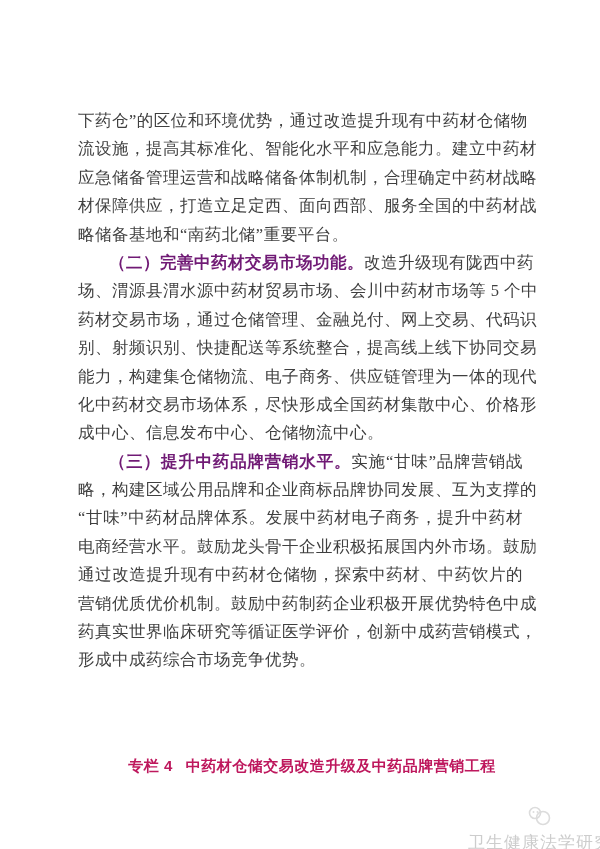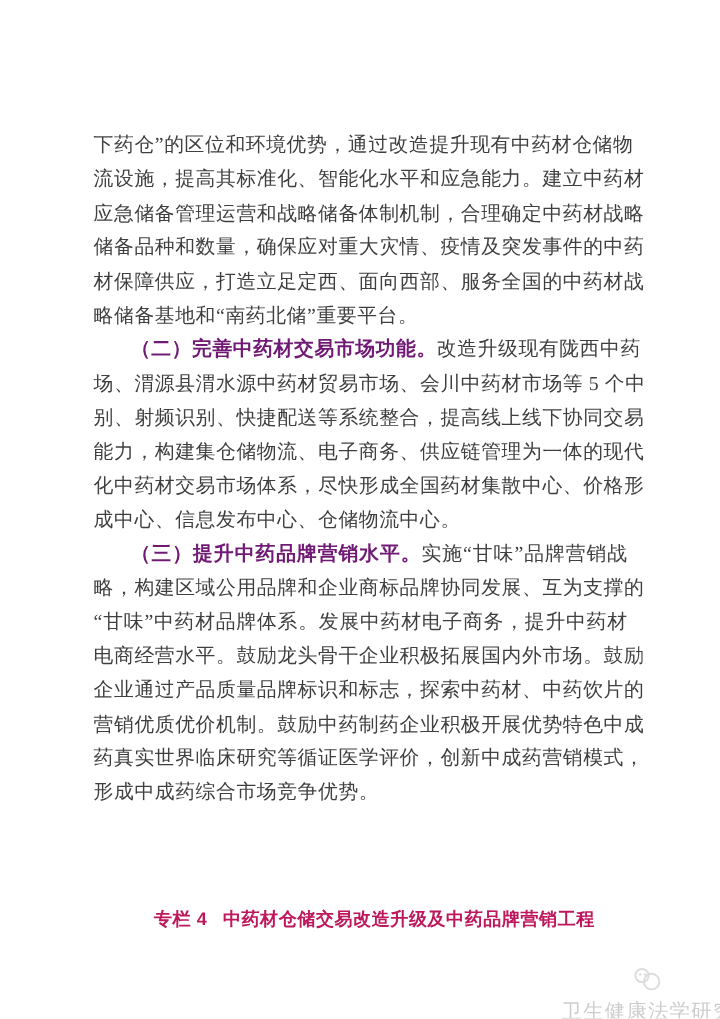--- a/index.html
+++ b/index.html
@@ -77,34 +77,34 @@
 </style>
 </head>
 <body>
 
 <div class="page">
 
   <div class="text-block">
     <div class="line"><span>下药仓”的区位和环境优势，通过改造提升现有中药材仓储物</span></div>
     <div class="line"><span>流设施，提高其标准化、智能化水平和应急能力。建立中药材</span></div>
     <div class="line"><span>应急储备管理运营和战略储备体制机制，合理确定中药材战略</span></div>
-    <div class="line"><span>储备品种和数量，确保应对重大灾情、疫情及突发事件的中药</span></div>
     <div class="line"><span>材保障供应，打造立足定西、面向西部、服务全国的中药材战</span></div>
     <div class="line end"><span>略储备基地和“南药北储”重要平台。</span></div>
     <div class="line indent"><span class="lead-bold">（二）完善中药材交易市场功能。</span><span>改造升级现有陇西中药</span></div>
     <div class="line"><span>场、渭源县渭水源中药材贸易市场、会川中药材市场等 5 个中</span></div>
+    <div class="line"><span>药材交易市场，通过仓储管理、金融兑付、网上交易、代码识</span></div>
     <div class="line"><span>别、射频识别、快捷配送等系统整合，提高线上线下协同交易</span></div>
     <div class="line"><span>能力，构建集仓储物流、电子商务、供应链管理为一体的现代</span></div>
     <div class="line"><span>化中药材交易市场体系，尽快形成全国药材集散中心、价格形</span></div>
     <div class="line end"><span>成中心、信息发布中心、仓储物流中心。</span></div>
     <div class="line indent"><span class="lead-bold">（三）提升中药品牌营销水平。</span><span>实施“甘味”品牌营销战</span></div>
     <div class="line"><span>略，构建区域公用品牌和企业商标品牌协同发展、互为支撑的</span></div>
     <div class="line"><span>“甘味”中药材品牌体系。发展中药材电子商务，提升中药材</span></div>
     <div class="line"><span>电商经营水平。鼓励龙头骨干企业积极拓展国内外市场。鼓励</span></div>
-    <div class="line"><span>企业通过产品质量品牌标识和标志，探索中药材、中药饮片的</span></div>
+    <div class="line"><span>通过改造提升现有中药材仓储物，探索中药材、中药饮片的</span></div>
     <div class="line"><span>营销优质优价机制。鼓励中药制药企业积极开展优势特色中成</span></div>
     <div class="line"><span>药真实世界临床研究等循证医学评价，创新中成药营销模式，</span></div>
     <div class="line end"><span>形成中成药综合市场竞争优势。</span></div>
   </div>
 
   <div class="box-caption">
     <span class="caption-label">专栏 4</span><span>中药材仓储交易改造升级及中药品牌营销工程</span>
   </div>
 
   <div class="watermark">

